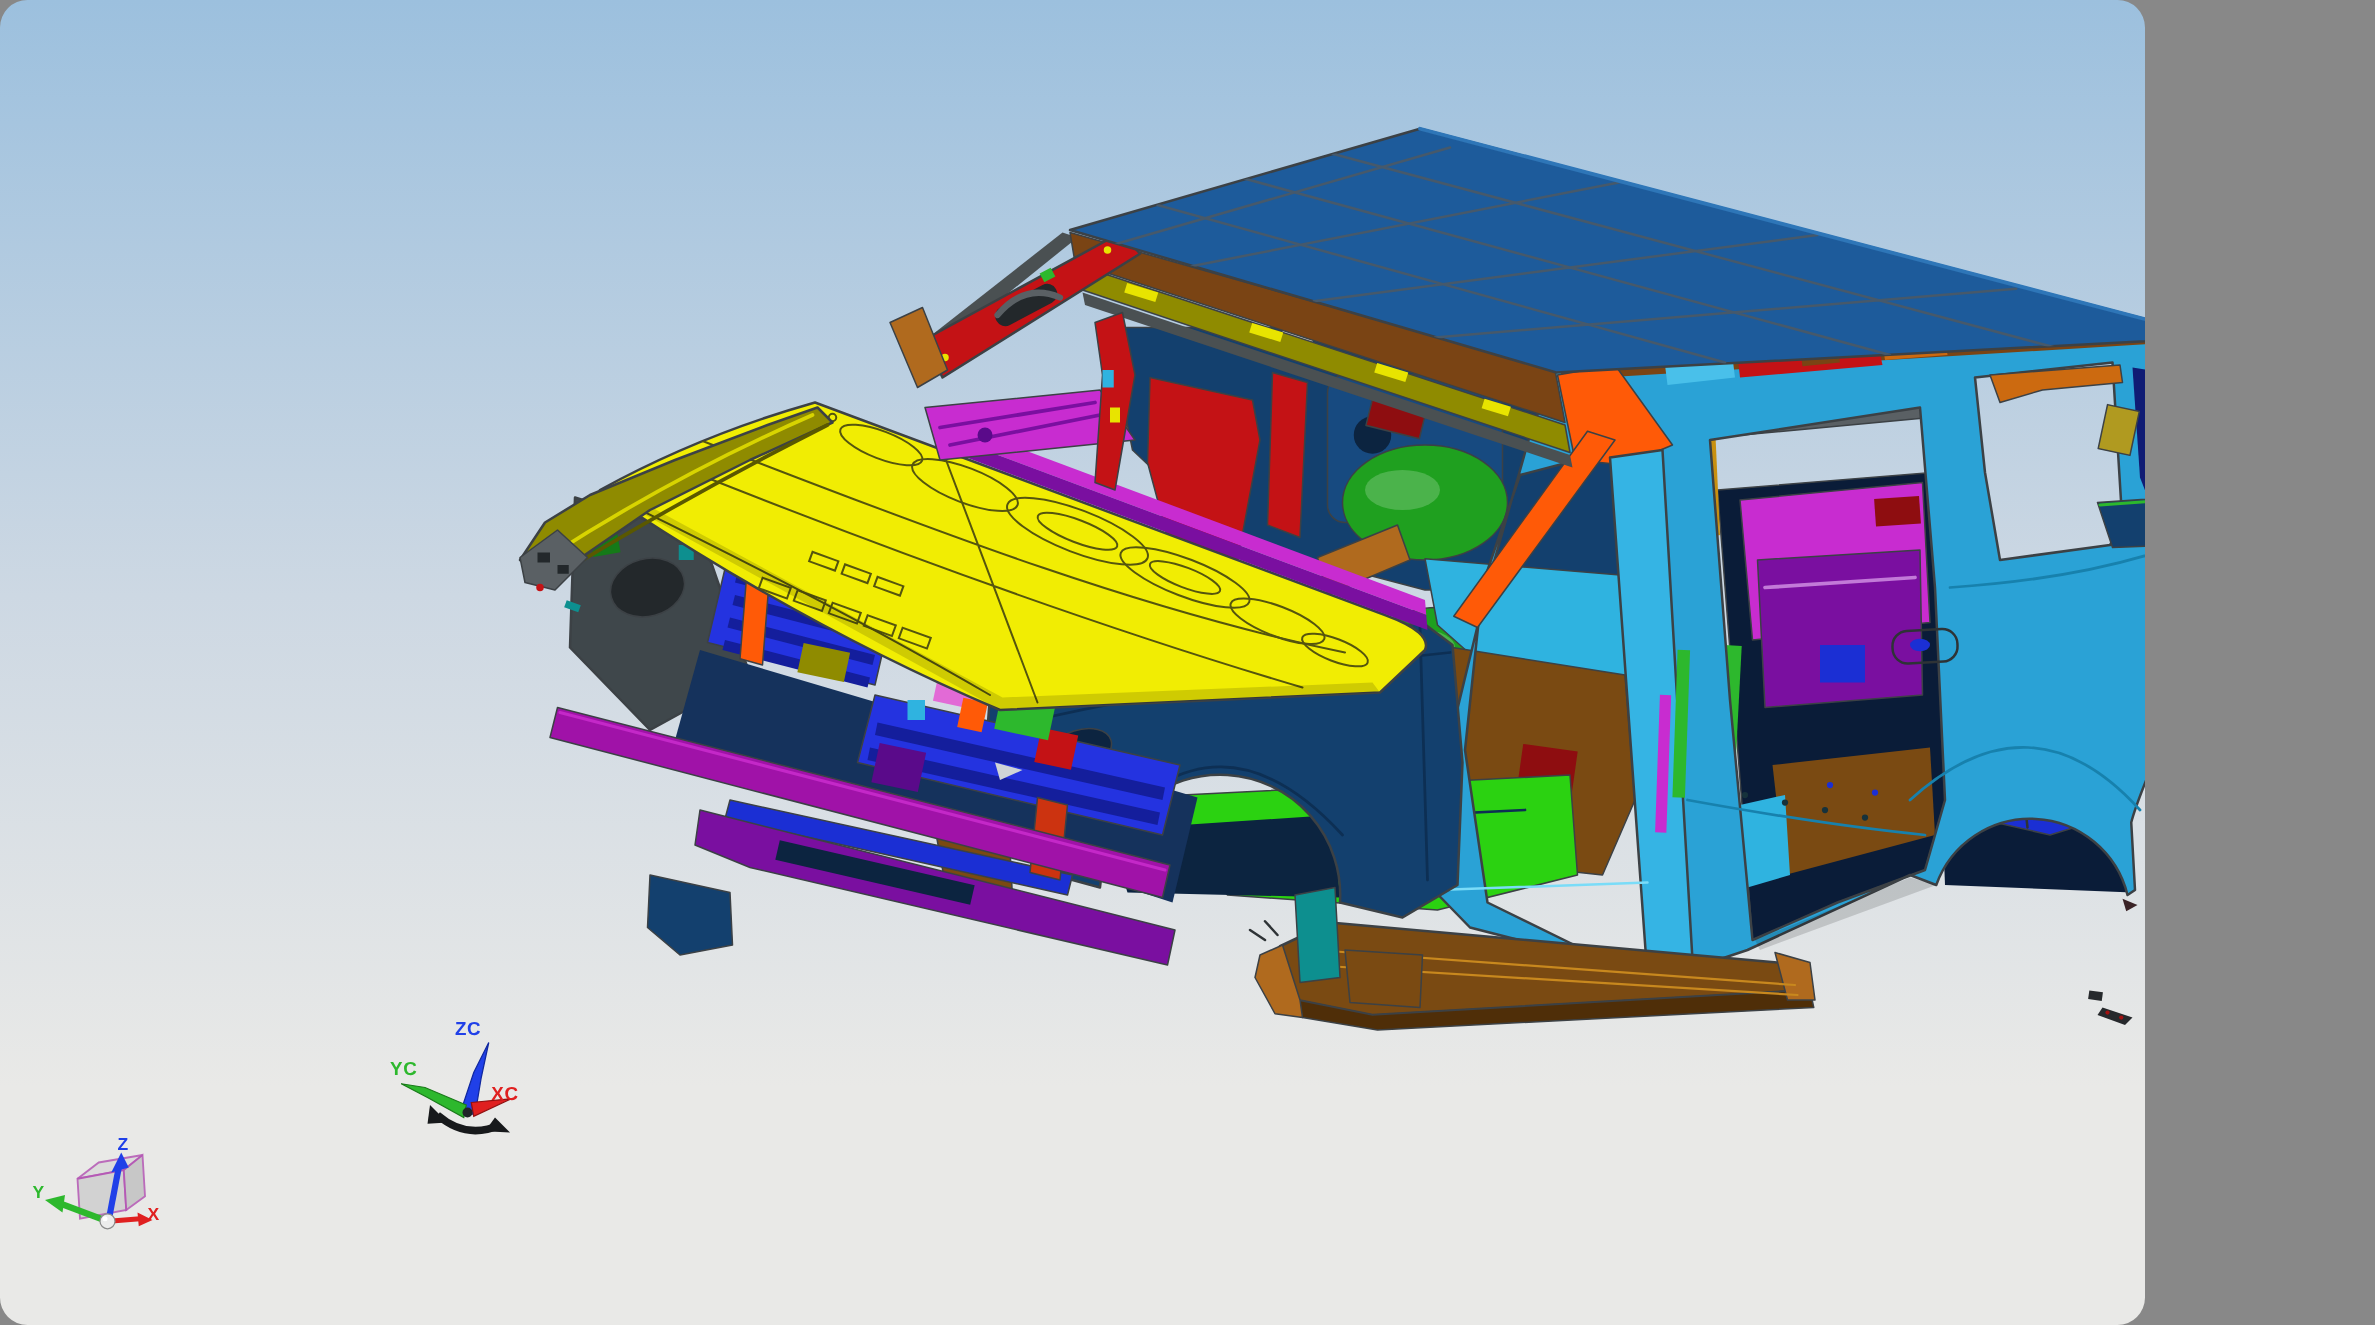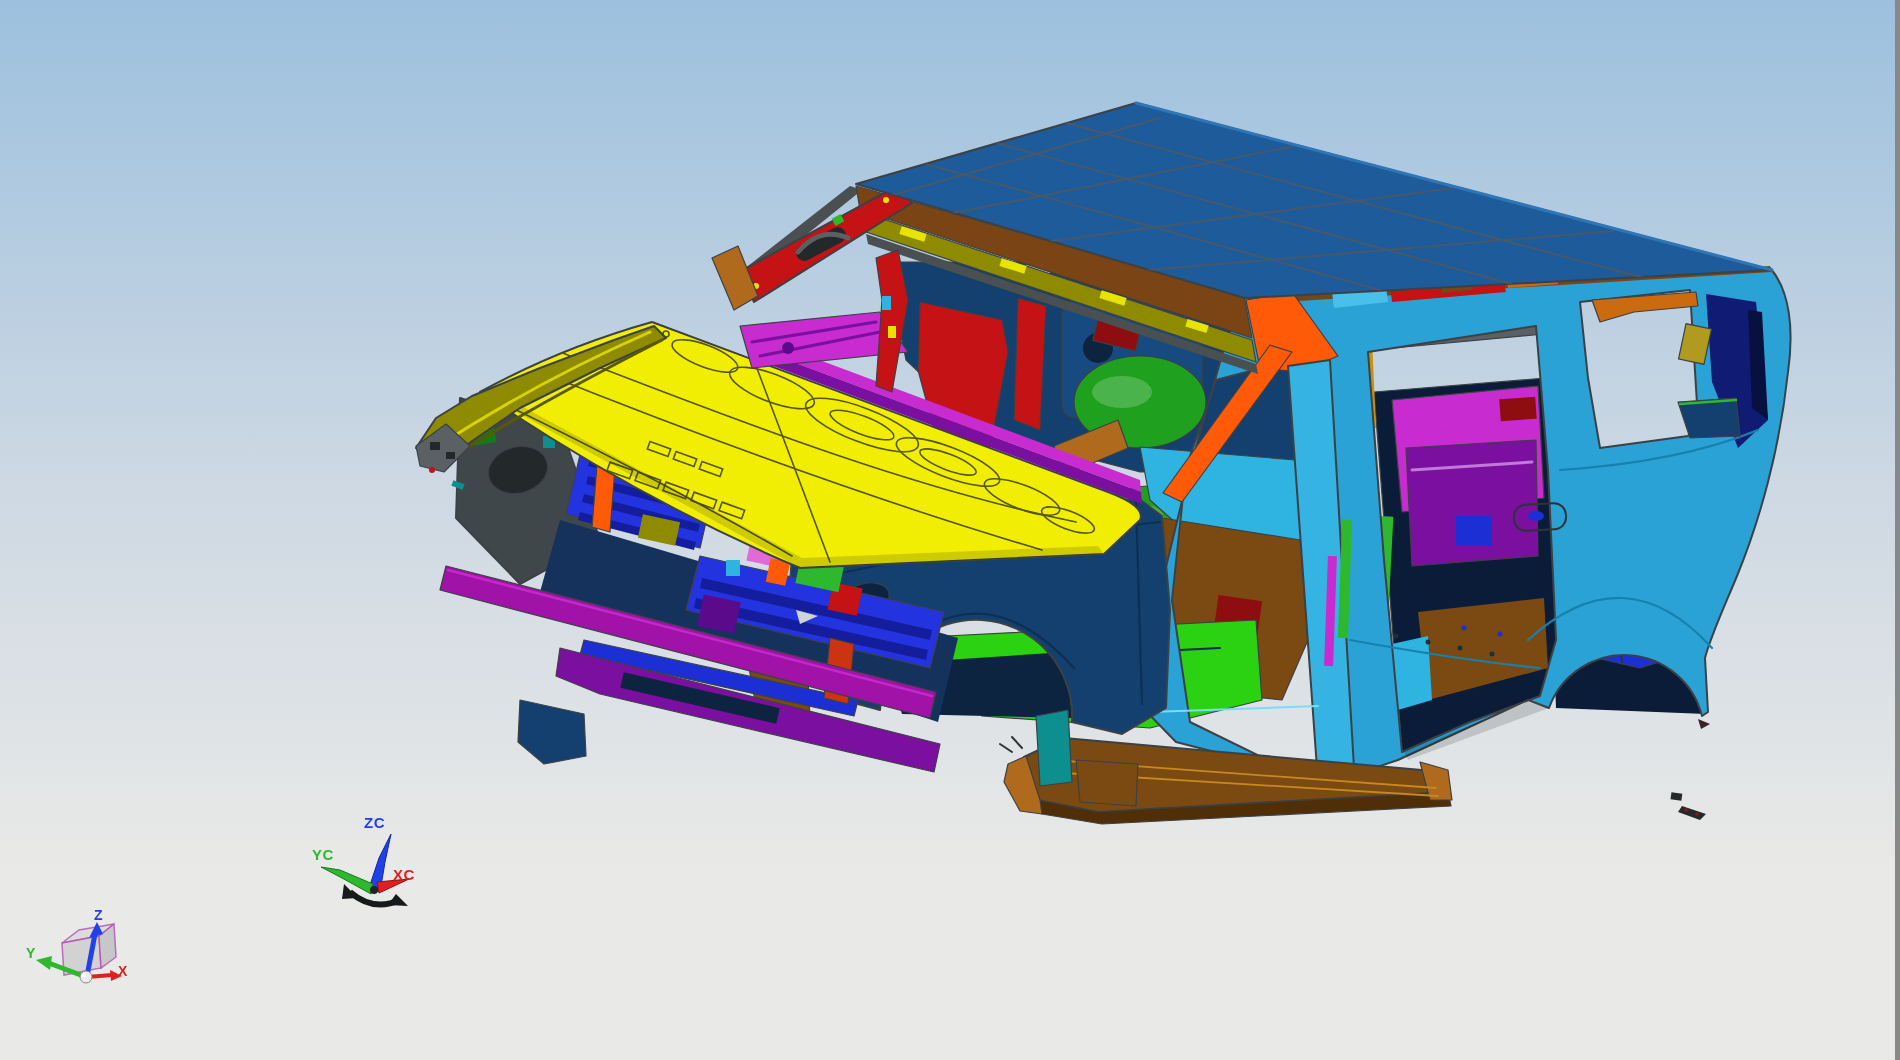--- a/index.html
+++ b/index.html
@@ -1,16 +1,16 @@
 <!DOCTYPE html>
 <html><head>
 <meta charset="utf-8">
 <style>
   html,body{margin:0;padding:0;background:#888;}
-  .viewport{position:relative;width:1895px;height:1060px;overflow:hidden;}
+  .viewport{position:relative;width:1716px;height:1060px;overflow:hidden;border-radius:22px;}
   svg{position:absolute;left:0;top:0;display:block;}
   .p{stroke:#3c4145;stroke-width:2;stroke-linejoin:round;}
   .p1{stroke:#3c4145;stroke-width:1.2;stroke-linejoin:round;}
   .ln{fill:none;stroke-linecap:round;}
   .hoodln{stroke:#55550e;stroke-width:1.6;}
   .seam{stroke:#46596b;stroke-width:2;}
   .cyln{stroke:#1781ad;stroke-width:2.2;}
   .navyln{stroke:#0d2f54;stroke-width:2.2;}
   .dkln{stroke:#2e3336;stroke-width:2;}
   .hlyln{stroke:#d8d400;stroke-width:3;}

